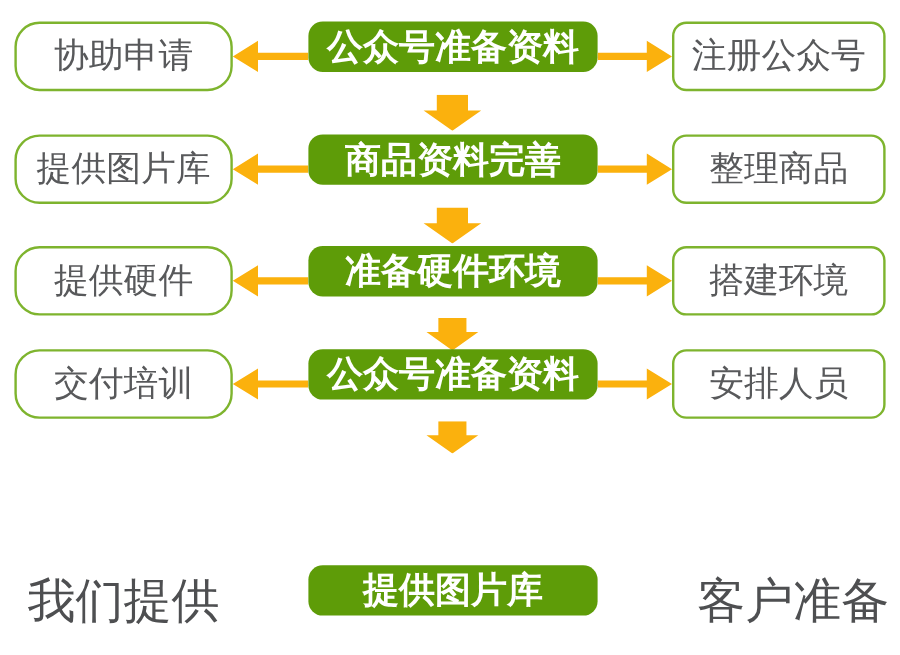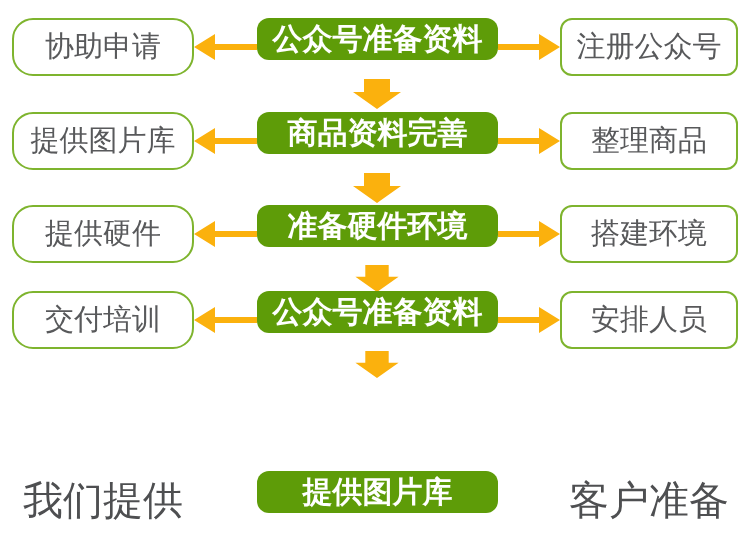--- a/index.html
+++ b/index.html
@@ -39,21 +39,21 @@
   .h-arrow{position:absolute;top:14px;}
   .h-arrow.to-left{left:194px;}
   .h-arrow.to-right{left:498px;}
   .down-arrow{position:absolute;left:349px;width:56px;}
   .caption{
     position:absolute;top:0;height:58px;
     display:flex;align-items:center;justify-content:center;
     color:#4e4f51;font-size:40px;white-space:nowrap;
   }
   .caption.left{left:12px;width:182px;}
-  .caption.right{left:560px;width:178px;align-items:center;}
+  .caption.right{left:572px;width:178px;align-items:center;}
   .arrow-fill{fill:#fbb10d;}
 </style>
 </head>
 <body>
 
 <div class="stage">
 
   <div class="row" style="top:18px">
     <div class="box side-box left">
       <span>协助申请</span>

